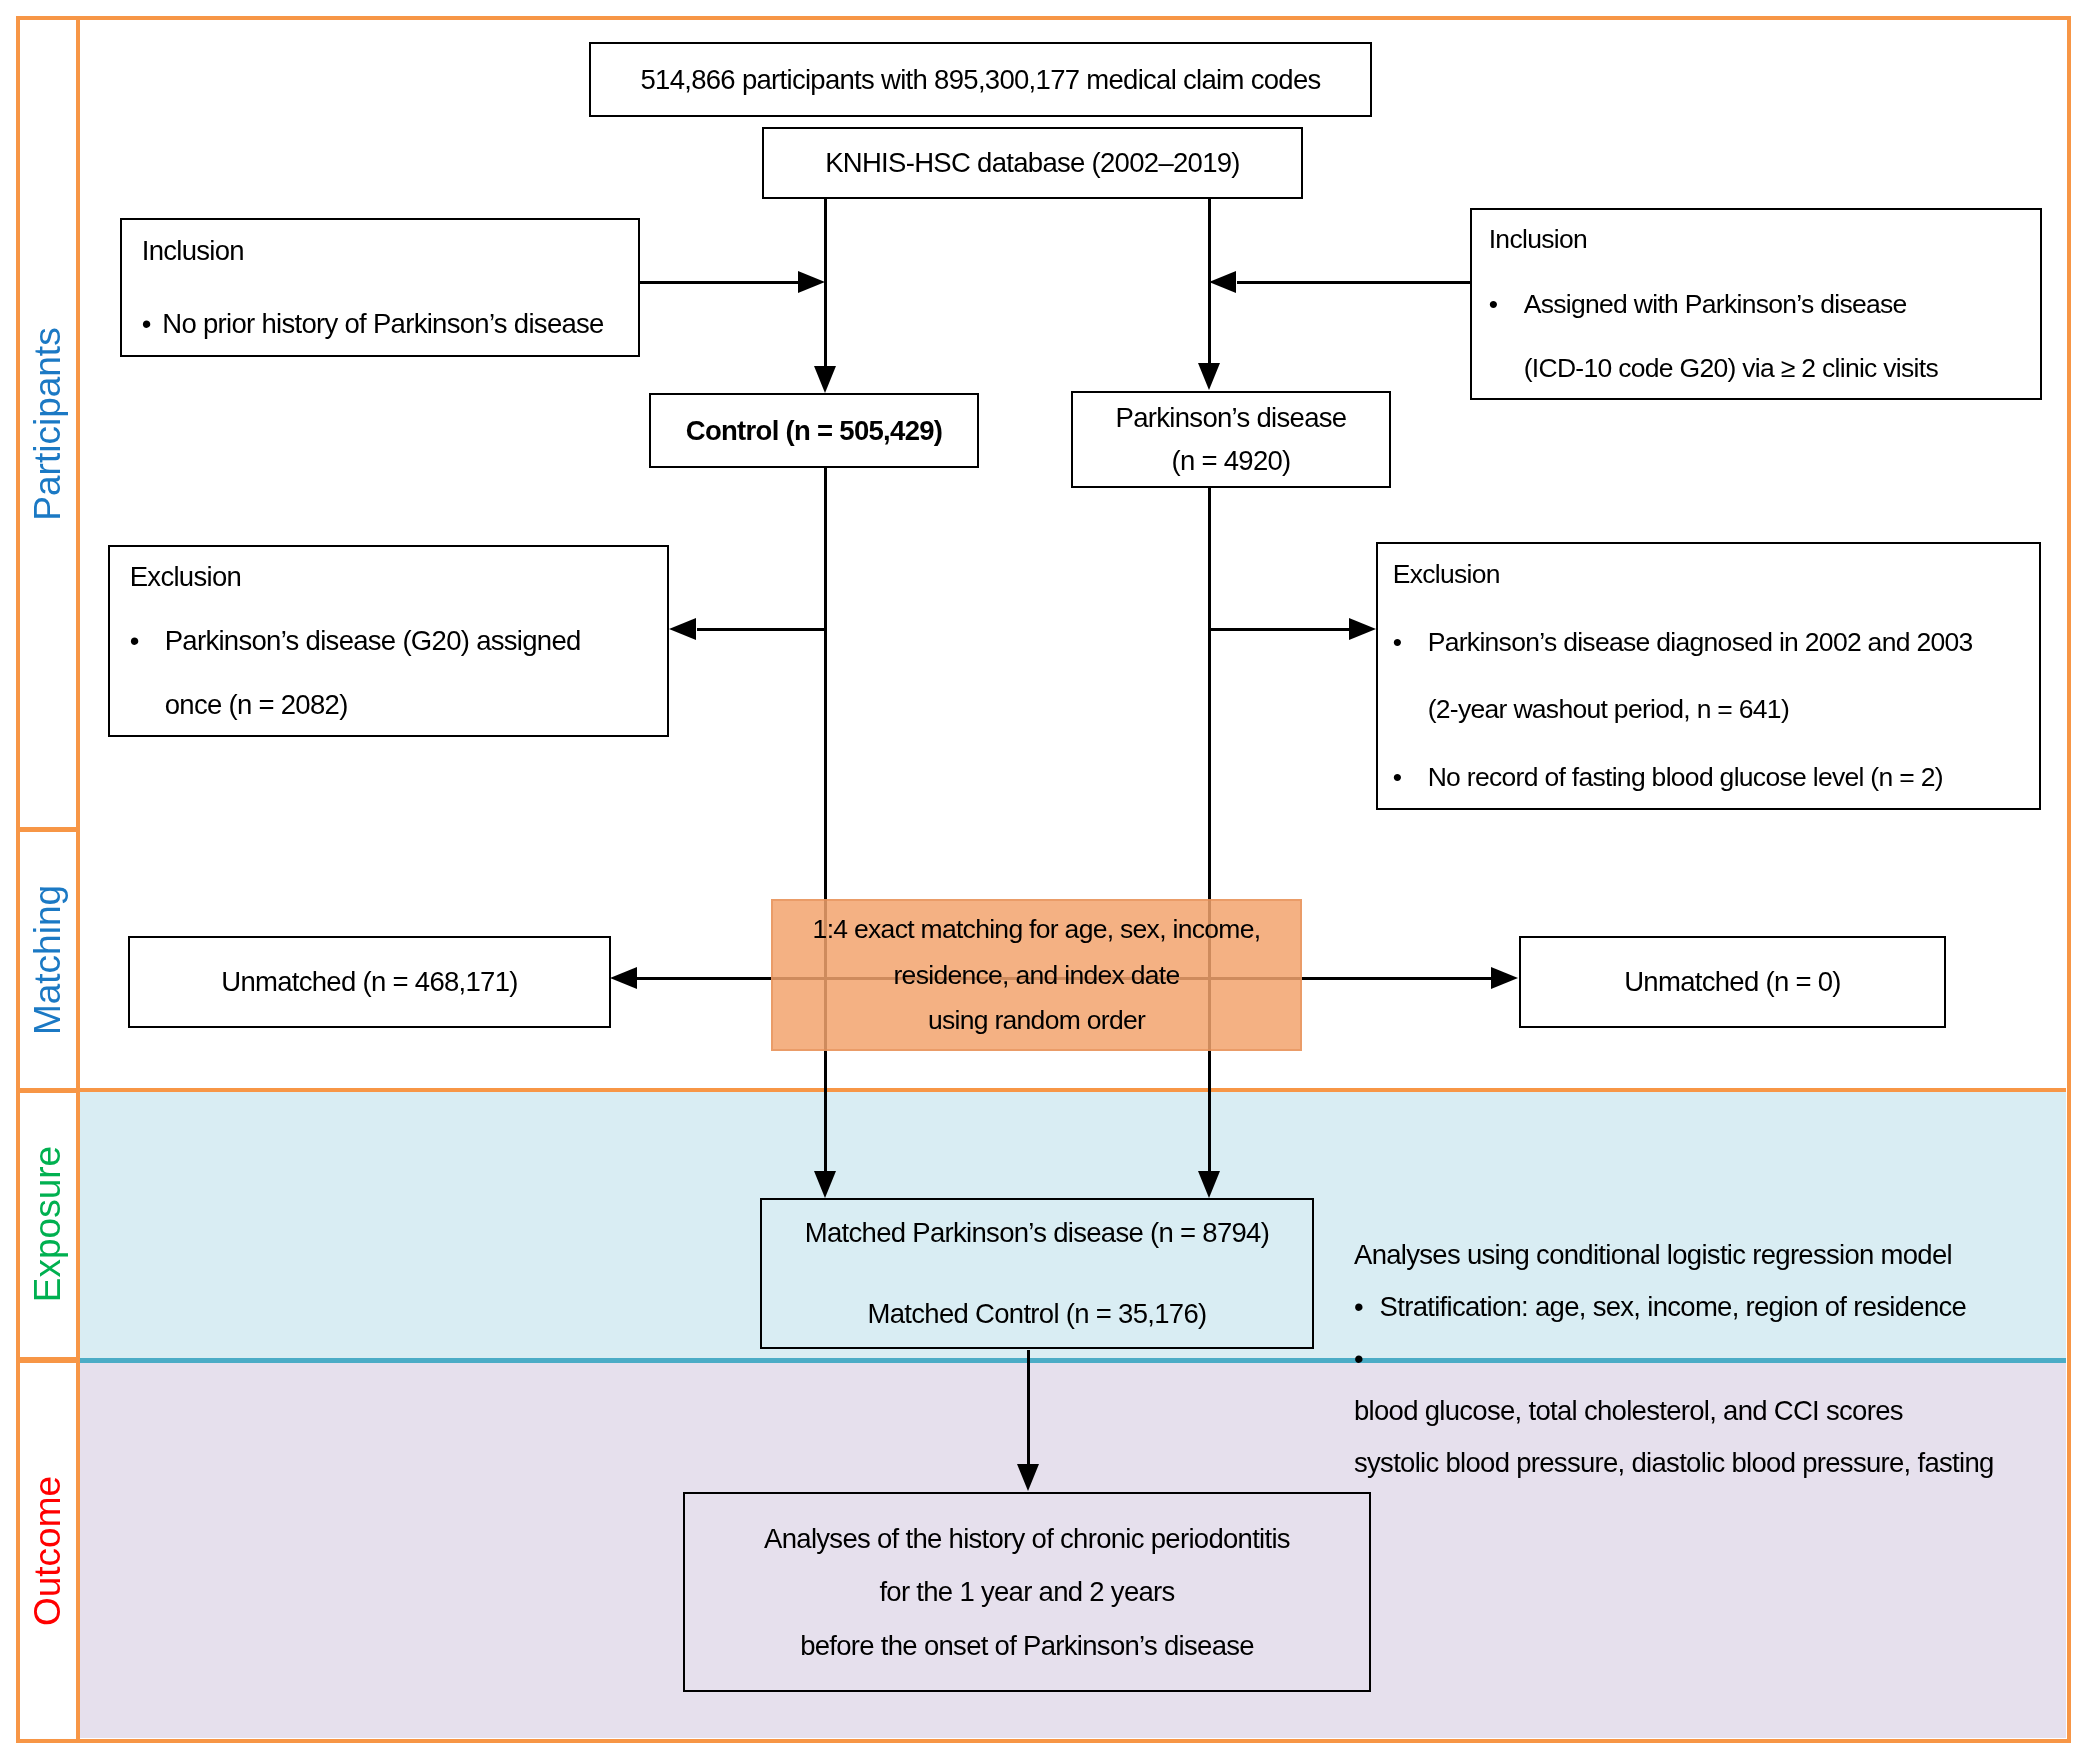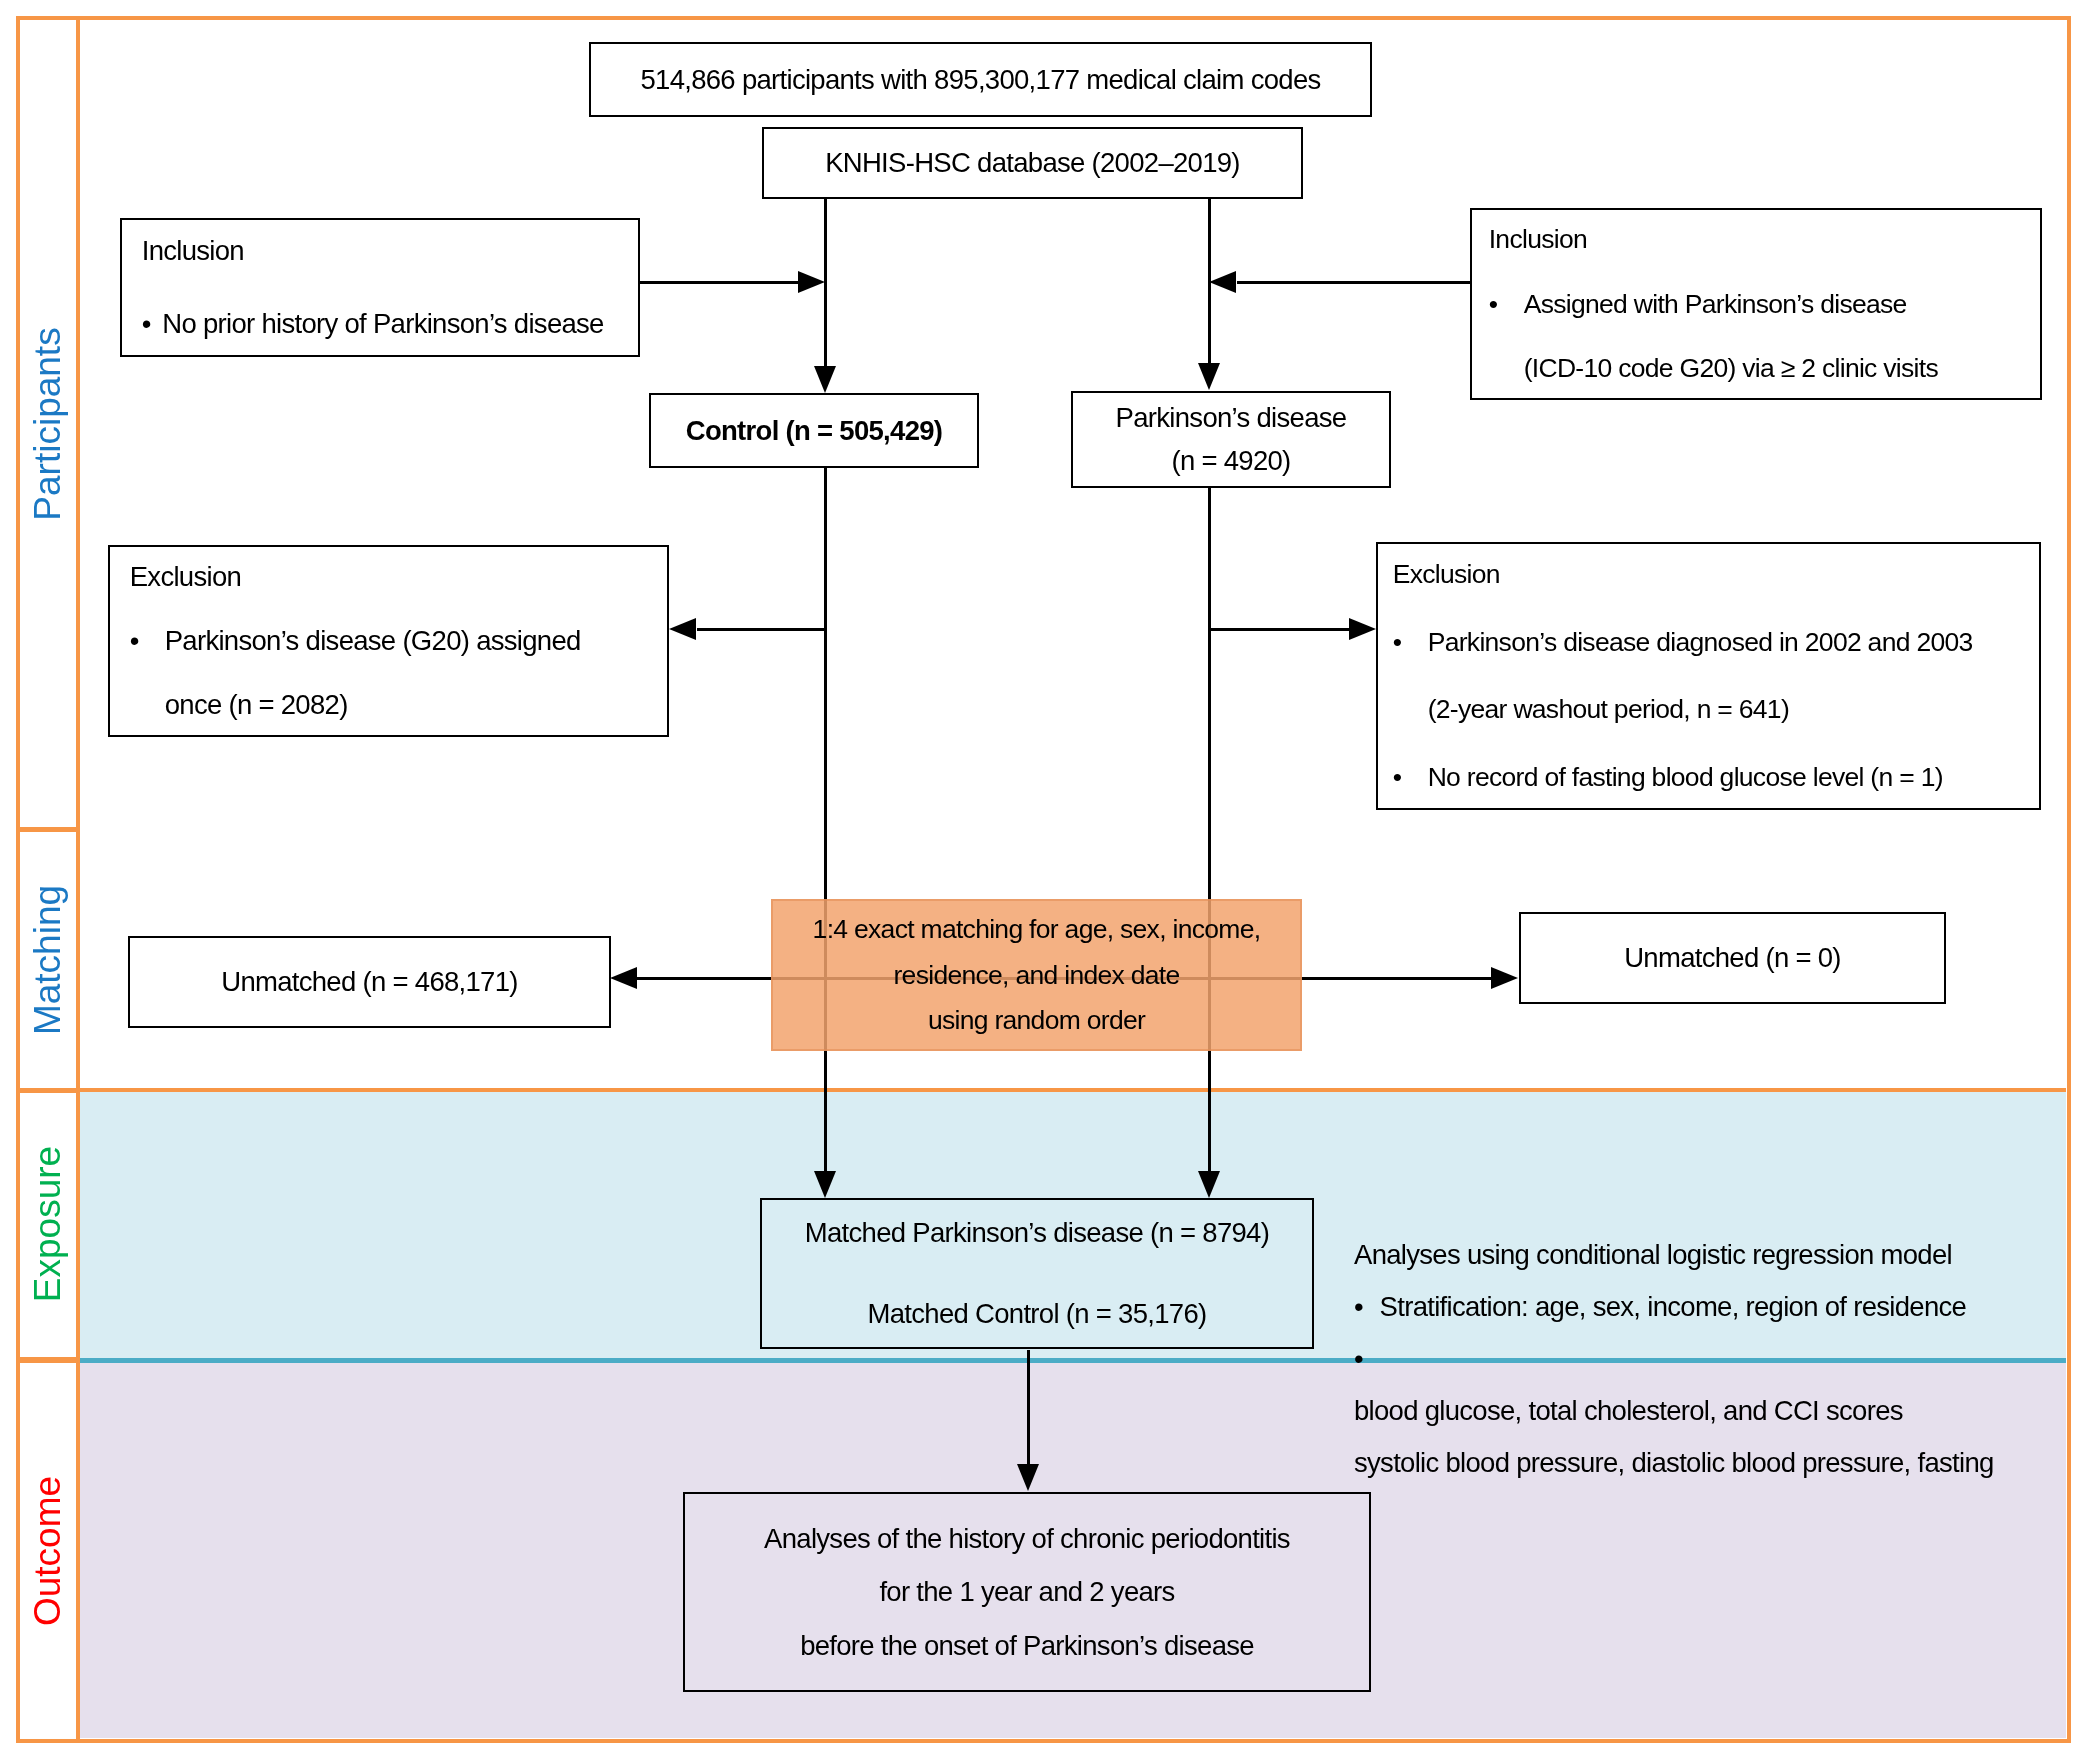--- a/index.html
+++ b/index.html
@@ -161,29 +161,29 @@
 
   <div class="box rows fs54" style="left:1376px;top:542px;width:665px;height:268px;padding:14.7px 14.7px;">
     <div>Exclusion</div>
     <div class="bullet-row nowrap">
       <span class="b">•</span>
       <span>Parkinson’s disease diagnosed in 2002 and 2003</span>
     </div>
     <div class="indent nowrap">(2-year washout period, n = 641)</div>
     <div class="bullet-row nowrap">
       <span class="b">•</span>
-      <span>No record of fasting blood glucose level (n = 1)</span>
+      <span>No record of fasting blood glucose level (n = 2)</span>
     </div>
   </div>
 
   <div class="box center nowrap" style="left:128px;top:936px;width:483px;height:92px;">
     <div>Unmatched (n = 468,171)</div>
   </div>
 
-  <div class="box center nowrap" style="left:1519px;top:912px;width:427px;height:92px;">
+  <div class="box center nowrap" style="left:1519px;top:936px;width:427px;height:92px;">
     <div>Unmatched (n = 0)</div>
   </div>
 
   <div class="box rows center nofill" style="left:760px;top:1198px;width:554px;height:151px;padding:16.7px 4.9px;">
     <div class="nowrap">Matched Parkinson’s disease (n = 8794)</div>
     <div class="nowrap">Matched Control (n = 35,176)</div>
   </div>
 
   <div class="box rows center nofill" style="left:683px;top:1492px;width:688px;height:200px;padding:28.5px 9.8px;">
     <div class="nowrap">Analyses of the history of chronic periodontitis</div>

